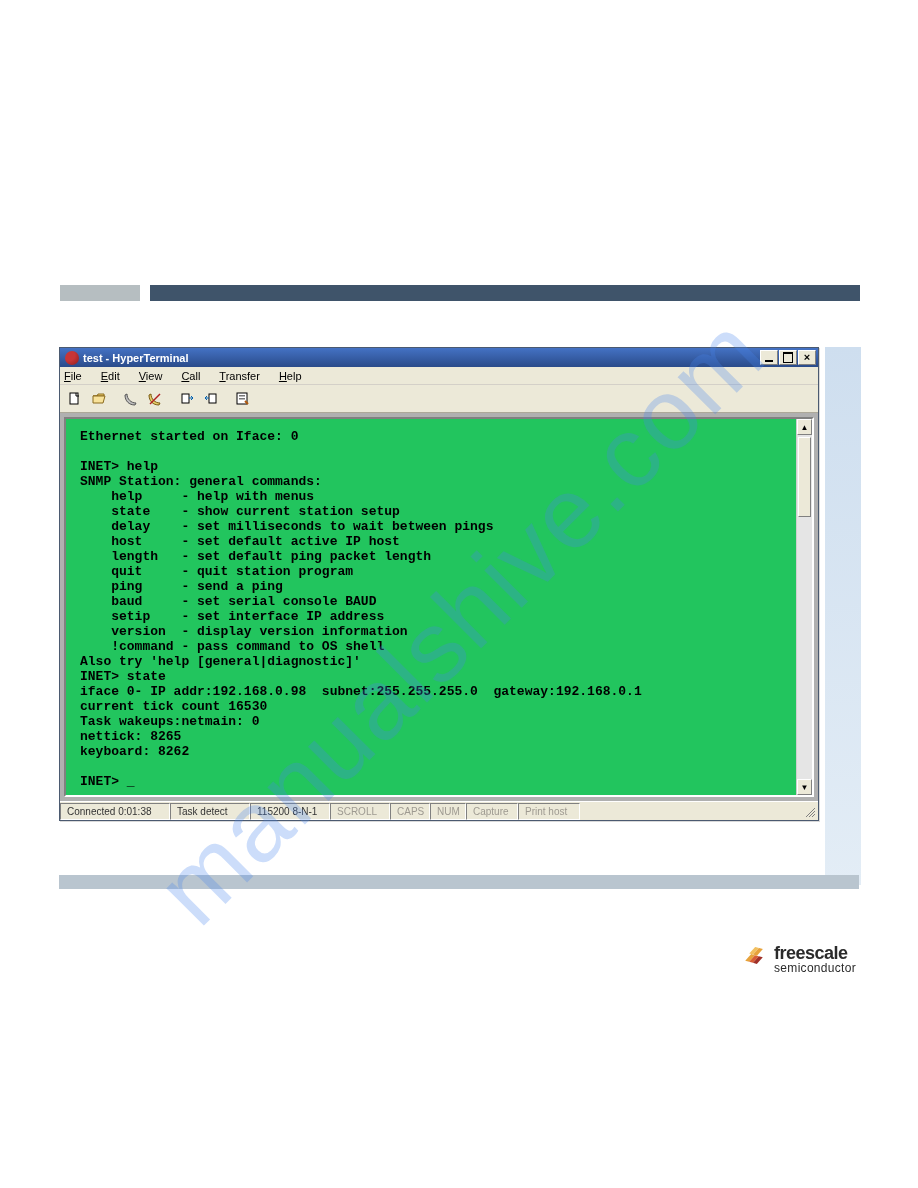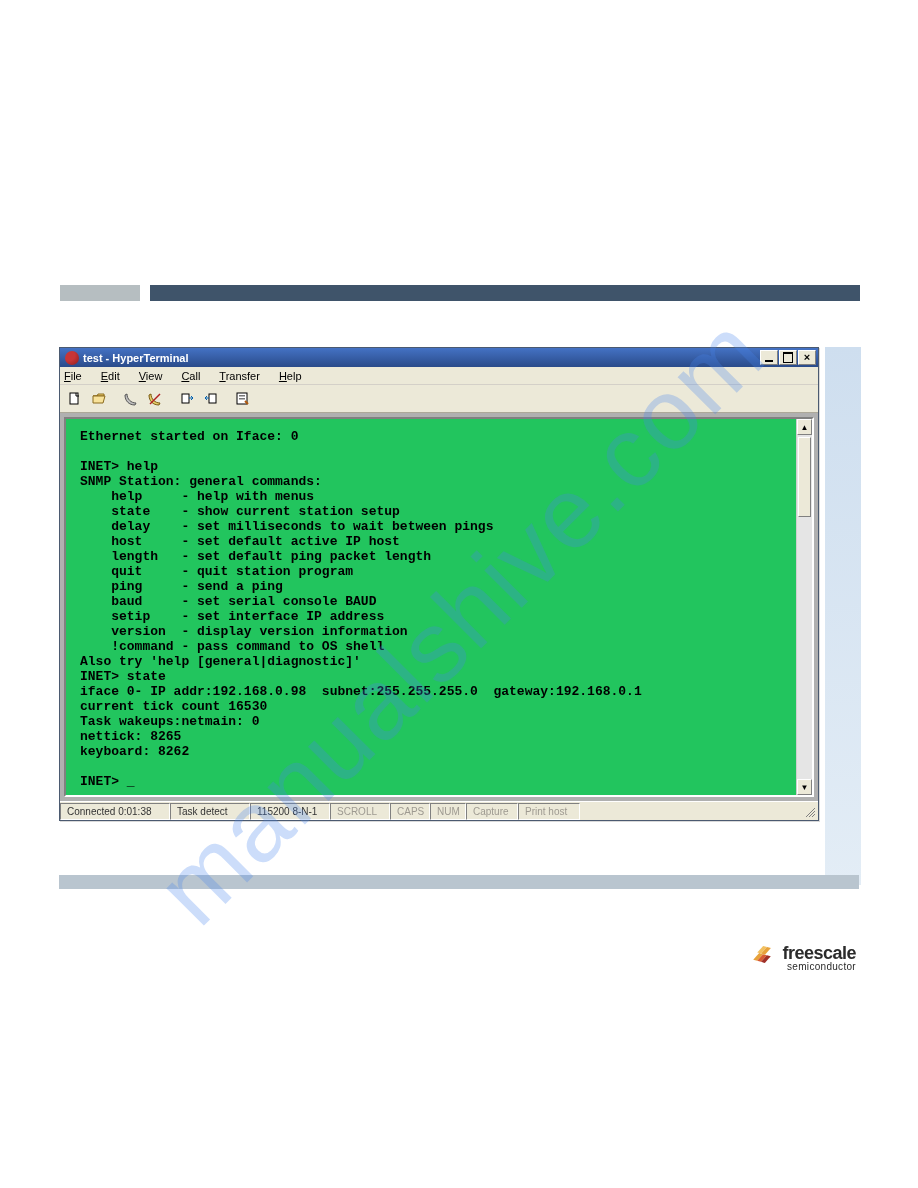--- a/index.html
+++ b/index.html
@@ -214,21 +214,21 @@
     gap: 6px;
     z-index: 3;
   }
   .fl-mark {
     width: 28px; height: 28px;
     position: relative;
   }
   .fl-mark svg { width:28px; height:28px; }
   .fl-text { display:flex; flex-direction:column; line-height:1; }
   .fl-text .a { font-family: Arial; font-size: 18px; font-weight:bold; color:#2b2b2b; letter-spacing:-0.5px; }
-  .fl-text .b { font-family: Arial; font-size: 10px; color:#2b2b2b; text-align:right; letter-spacing:0.3px; }
+  .fl-text .b { font-family: Arial; font-size: 12px; color:#2b2b2b; text-align:left; letter-spacing:0.3px; }
 </style>
 </head>
 <body>
 
 <div class="top-bars">
   <div class="bar1"></div>
   <div class="bar2"></div>
 </div>
 
 <div class="side-strip"></div>

